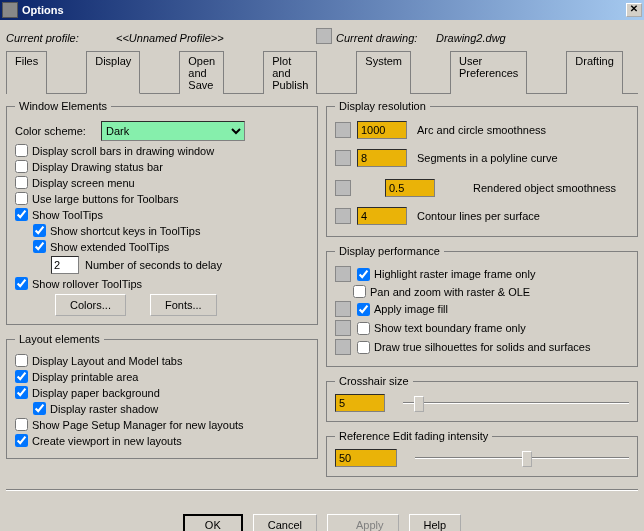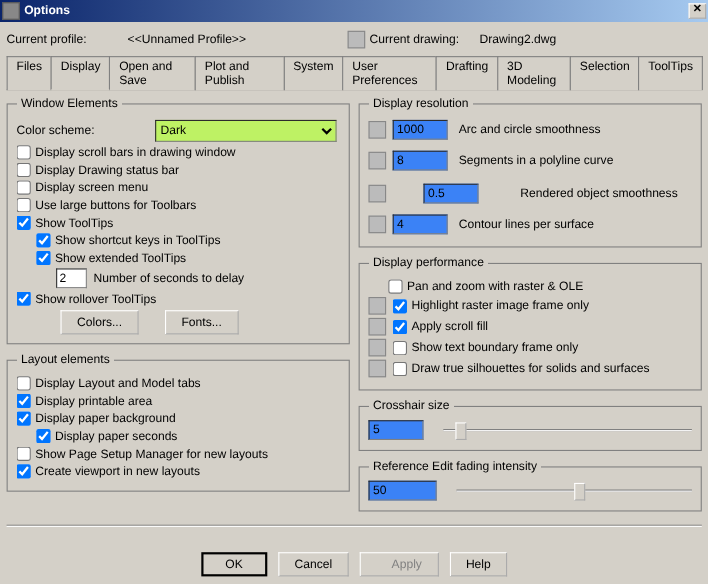--- a/index.html
+++ b/index.html
@@ -40,32 +40,34 @@
     font-size: 10px;
     line-height: 10px;
     text-align: center;
     font-weight: bold;
   }
   .content {
     padding: 4px 6px;
   }
   .profile-row {
     display:flex;
-    align-items:center;
+    align-items:flex-end;
     margin: 4px 0 6px 0;
+    font-style: italic;
   }
   .profile-row .left { width: 110px; }
   .profile-row .mid { width: 200px; }
   .profile-row .drawing-icon {
     width:16px; height:16px; background:#bbb; border:1px solid #888; margin-right:4px;
   }
   .tabs {
     display:flex;
     border-bottom: 1px solid #808080;
     margin-bottom: 6px;
+    gap: 40px;
   }
   .tab {
     border: 1px solid #808080;
     border-bottom: none;
     background: #d4d0c8;
     padding: 3px 8px 3px 8px;
     margin-right: -1px;
     position: relative;
     top: 1px;
     font-size: 11px;
@@ -86,26 +88,25 @@
     border: 1px solid #808080;
     margin: 0 0 8px 0;
     padding: 6px 8px 8px 8px;
   }
   legend {
     padding: 0 4px;
     font-size: 11px;
   }
   .row { display:flex; align-items:center; margin: 3px 0; }
   select.scheme {
-    width: 165px;
+    width: 144px;
     height: 20px;
     font-size: 11px;
-    background:#bef264;
+    background:#86efac;
     border:1px inset #808080;
-    margin-left:40px;
   }
   input[type="checkbox"] {
     margin: 0 4px 0 0;
     vertical-align: middle;
   }
   .indent1 { padding-left: 18px; }
   .indent2 { padding-left: 36px; }
   .numbox {
     width: 28px;
     height: 18px;
@@ -131,21 +132,21 @@
     margin-top: 4px;
   }
   .res-icon {
     width:16px; height:16px; background:#bbb; border:1px solid #888;
     margin-right: 6px;
     flex-shrink:0;
   }
   .res-input {
     width: 50px; height:18px;
     border:1px inset #808080;
-    background:#3b82f6;
+    background:#eab308;
     padding:0 3px;
     font-size:11px;
     margin-right: 10px;
   }
   .slider-wrap {
     display:flex; align-items:center; gap:8px;
   }
   .slider {
     flex:1;
     height: 20px;
@@ -269,21 +270,21 @@
         <div class="row">
             <input type="checkbox" checked="" style="">
             <span>Display printable area</span>
           </div>
         <div class="row">
             <input type="checkbox" checked="" style="">
             <span>Display paper background</span>
           </div>
         <div class="row indent1">
             <input type="checkbox" checked="" style="">
-            <span>Display paper seconds</span>
+            <span>Display raster shadow</span>
           </div>
         <div class="row">
             <input type="checkbox" style="">
             <span>Show Page Setup Manager for new layouts</span>
           </div>
         <div class="row">
             <input type="checkbox" checked="" style="">
             <span>Create viewport in new layouts</span>
           </div>
       </fieldset>
@@ -309,33 +310,33 @@
         </div>
         <div class="row" style="margin-top:10px;">
           <span class="res-icon"></span>
           <input class="res-input" value="4" style="">
           <span>Contour lines per surface</span>
         </div>
       </fieldset>
 
       <fieldset>
         <legend>Display performance</legend>
+        <div class="row">
+            <span class="res-icon"></span>
+            <input type="checkbox" checked="" style="">
+            <span>Highlight raster image frame only</span>
+          </div>
         <div class="row indent1">
             <input type="checkbox" style="">
             <span>Pan and zoom with raster &amp; OLE</span>
           </div>
         <div class="row">
             <span class="res-icon"></span>
             <input type="checkbox" checked="" style="">
-            <span>Highlight raster image frame only</span>
-          </div>
-        <div class="row">
-            <span class="res-icon"></span>
-            <input type="checkbox" checked="" style="">
-            <span>Apply scroll fill</span>
+            <span>Apply image fill</span>
           </div>
         <div class="row">
             <span class="res-icon"></span>
             <input type="checkbox" style="">
             <span>Show text boundary frame only</span>
           </div>
         <div class="row">
             <span class="res-icon"></span>
             <input type="checkbox" style="">
             <span>Draw true silhouettes for solids and surfaces</span>

